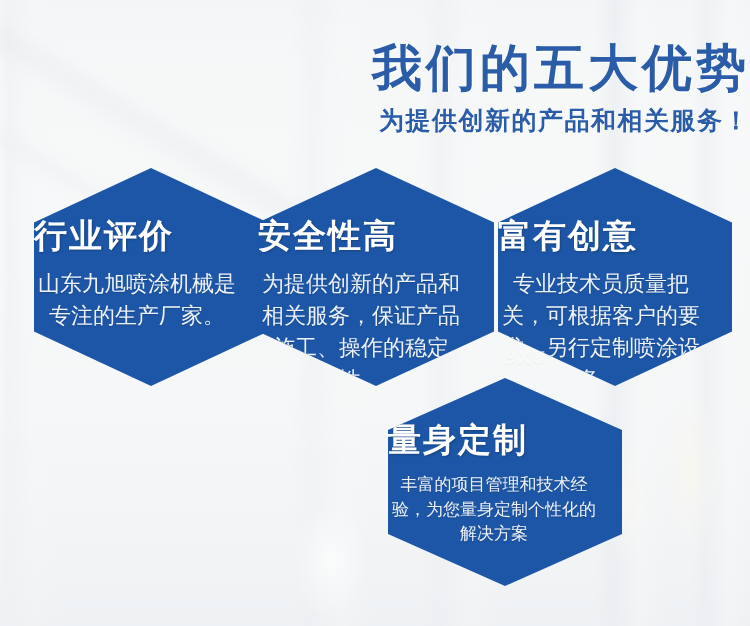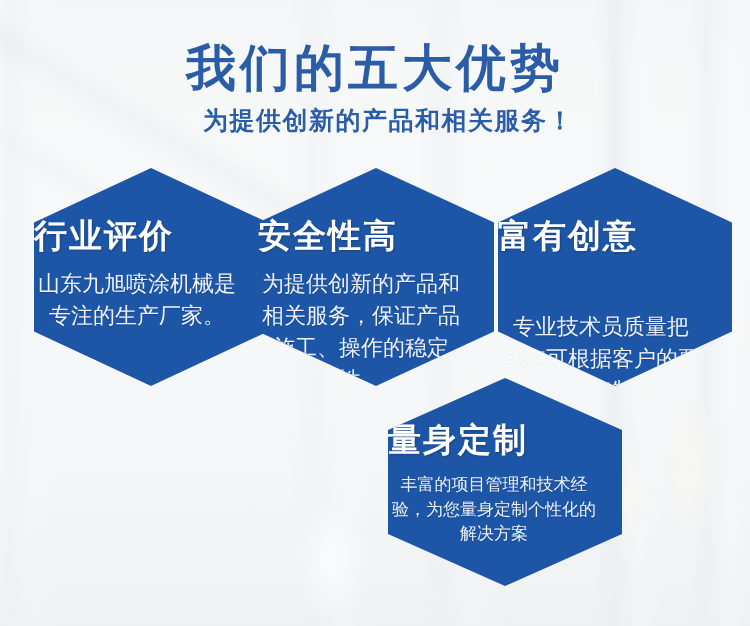--- a/index.html
+++ b/index.html
@@ -111,21 +111,21 @@
     pointer-events: none;
     user-select: none;
   }
 
   
   .heading {
     position: absolute;
     left: 0;
     top: 40px;
     width: 750px;
-    text-align: center;
+    text-align: right;
   }
   .heading .title {
     font-family: "Liberation Serif", "DejaVu Serif", serif;
     font-weight: 700;
     font-size: 50px;
     line-height: 1.12;
     letter-spacing: 4px;
     color: #2A5CA8;
     text-shadow: 1px 1px 0 rgba(255,255,255,0.8);
     white-space: nowrap;
@@ -182,21 +182,21 @@
   .hex-r1 .hex-desc {
     font-size: 22px;
     line-height: 1.45;
     letter-spacing: 0px;
     margin-top: 9px;
     width: 206px;
   }
 
   #hex-1 { left: 34px; }
   #hex-2 { left: 258px; width: 236px; }
-  #hex-3 { left: 498px; gap: 43px; }
+  #hex-3 { left: 498px; }
 
   
   .hex-r2 {
     top: 378px;
     width: 234px;
     height: 208px;
   }
   .hex-r2 .hex-title {
     font-size: 33px;
     letter-spacing: 2px;

